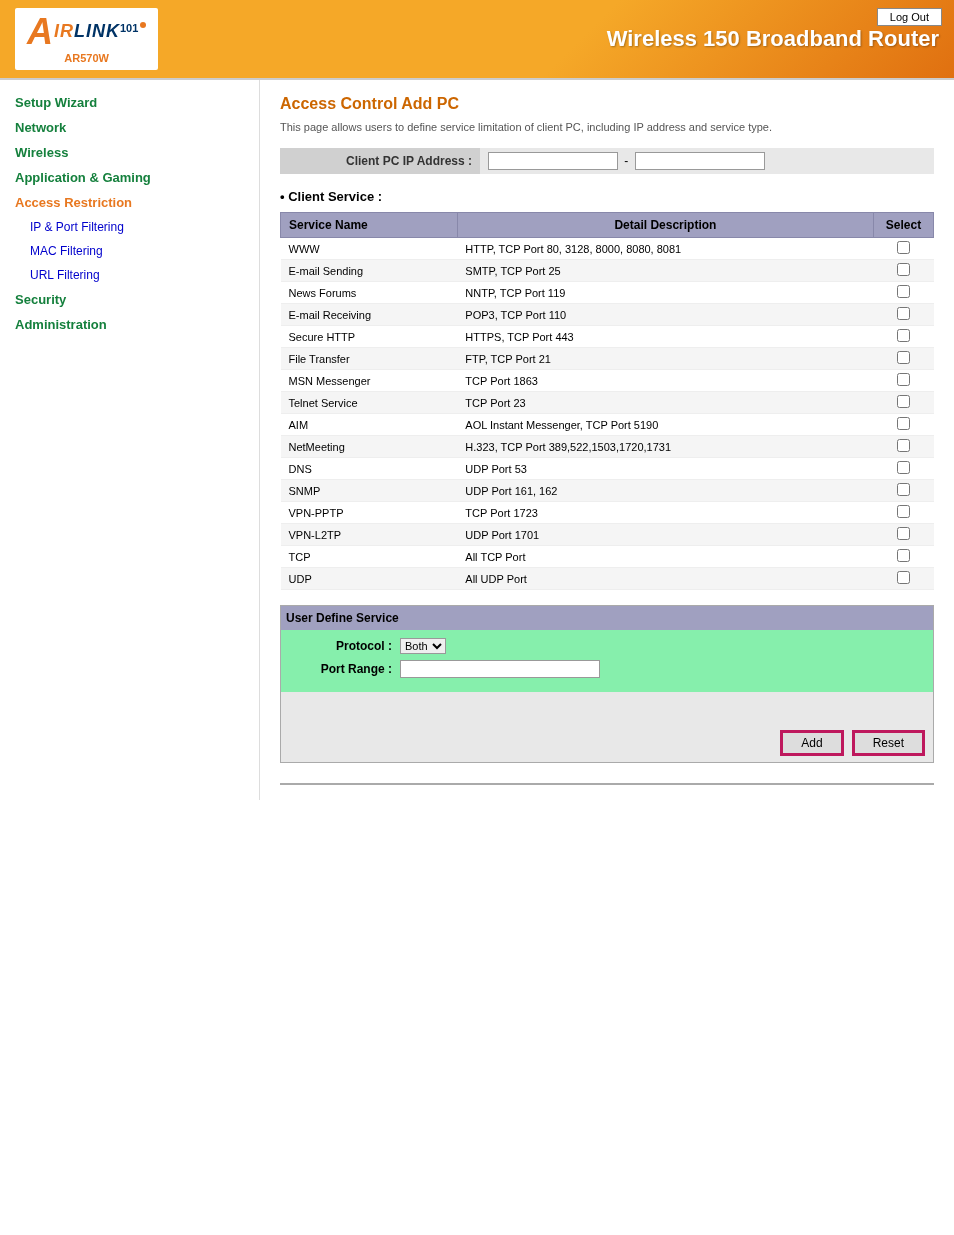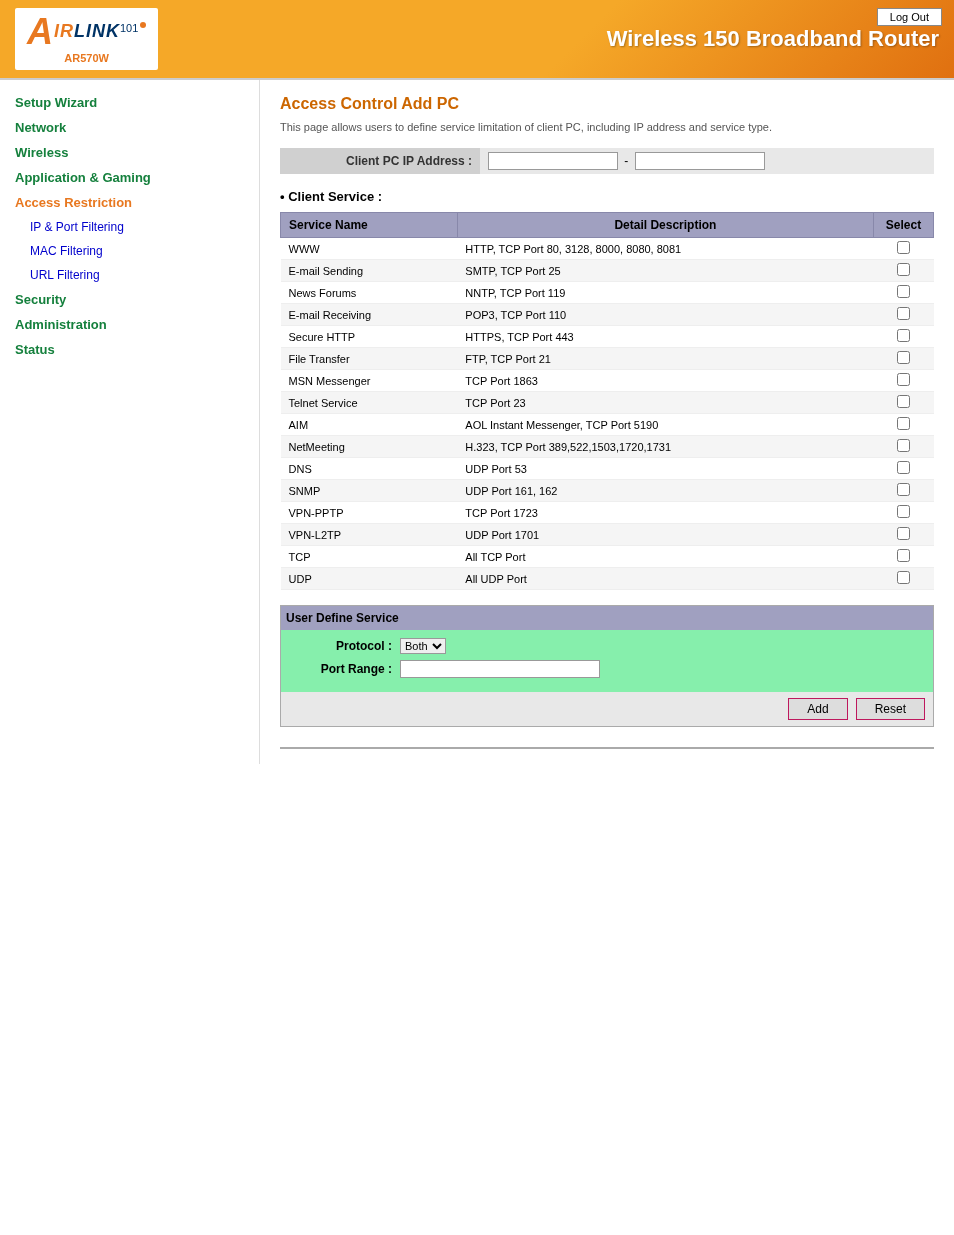--- a/index.html
+++ b/index.html
@@ -153,40 +153,41 @@
     .btn-row {
       display: flex;
       justify-content: flex-end;
       gap: 8px;
       padding: 6px 8px;
       background: #e8e8e8;
     }
     .btn-row button {
       padding: 3px 18px;
       font-size: 12px;
-      border: 1px solid #be185d;
+      border: 3px solid #be185d;
       background: #ddd;
       cursor: pointer;
+      margin-top: 32px;
     }
 
     .divider-line {
       border-top: 2px solid #aaa;
       margin-top: 20px;
     }
   </style>
 </head>
 <body>
 
 <div style="position:relative; background: linear-gradient(135deg, #f5a828 60%, #e07010 100%); padding: 8px 15px 8px 15px; display:flex; align-items:center; justify-content:space-between; min-height:72px;">
   <div style="background:#fff; padding:6px 12px; display:inline-block; border-radius:2px;">
     <div style="display:flex; align-items:center;">
       <span style="font-size:36px; font-style:italic; font-weight:900; color:#e87820; line-height:1;">A</span>
       <div style="display:flex; flex-direction:row; margin-left:1px; line-height:1.1;">
         <span style="font-size:18px; font-weight:900; font-style:italic; color:#e87820; letter-spacing:1px;">IR<span style="color:#003366;">LINK</span></span>
-        <span style="font-size:11px; font-weight:normal; color:#003366; ">101</span>
+        <span style="font-size:11px; font-weight:bold; color:#003366; ">101</span>
       </div>
       <span style="display:inline-block; width:6px; height:6px; background:#e87820; border-radius:50%; margin-left:2px; margin-top:-14px;"></span>
     </div>
     <div style="color:#e87820; font-size:11px; font-weight:bold; text-align:center; margin-top:2px;">AR570W</div>
   </div>
 
   <div style="color:#fff; font-size:22px; font-weight:bold; text-shadow:1px 1px 2px rgba(0,0,0,0.3);">Wireless 150 Broadband Router</div>
 
   <button style="position:absolute; top:8px; right:12px; background:#fff; border:1px solid #888; padding:2px 12px; cursor:pointer; font-size:11px;">Log Out</button>
 </div>
@@ -197,21 +198,20 @@
     <div class="sidebar-item main-item">Setup Wizard</div>
     <div class="sidebar-item main-item">Network</div>
     <div class="sidebar-item main-item">Wireless</div>
     <div class="sidebar-item main-item">Application &amp; Gaming</div>
     <div class="sidebar-item main-item" style="color:#e87820;">Access Restriction</div>
     <div class="sidebar-item sub-item">IP &amp; Port Filtering</div>
     <div class="sidebar-item sub-item">MAC Filtering</div>
     <div class="sidebar-item sub-item">URL Filtering</div>
     <div class="sidebar-item main-item">Security</div>
     <div class="sidebar-item main-item">Administration</div>
-    <div class="sidebar-item main-item">Status</div>
   </div>
 
   <div class="content">
 
     <div class="page-title">Access Control Add PC</div>
     <div class="page-desc">This page allows users to define service limitation of client PC, including IP address and service type.</div>
 
     <table class="form-table">
       <tbody>
       <tr>

